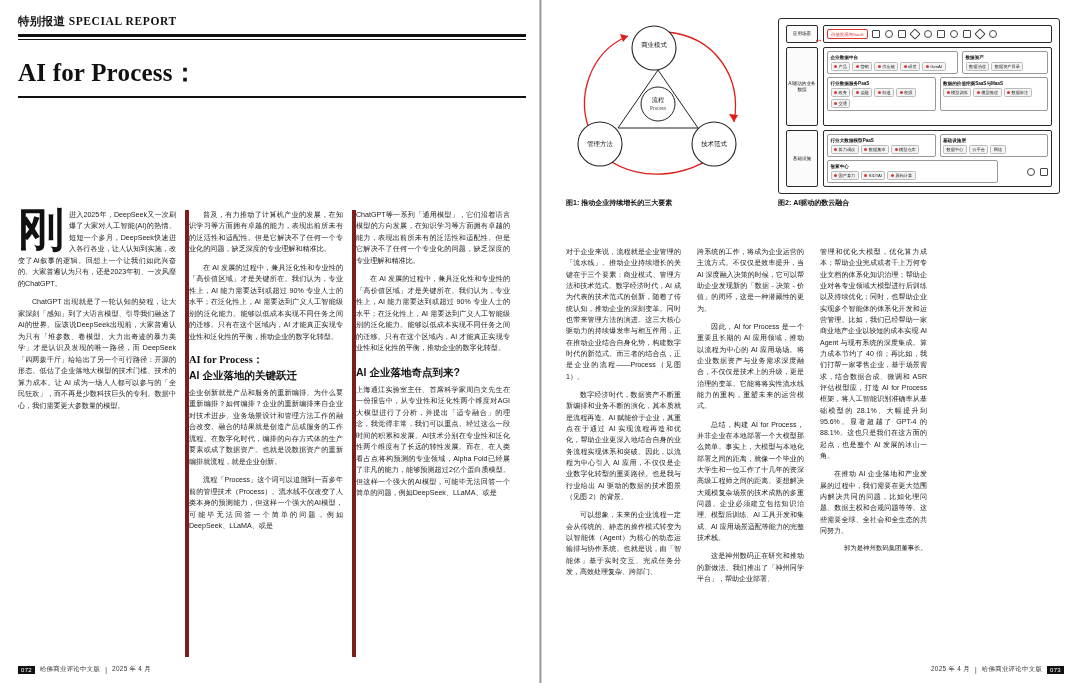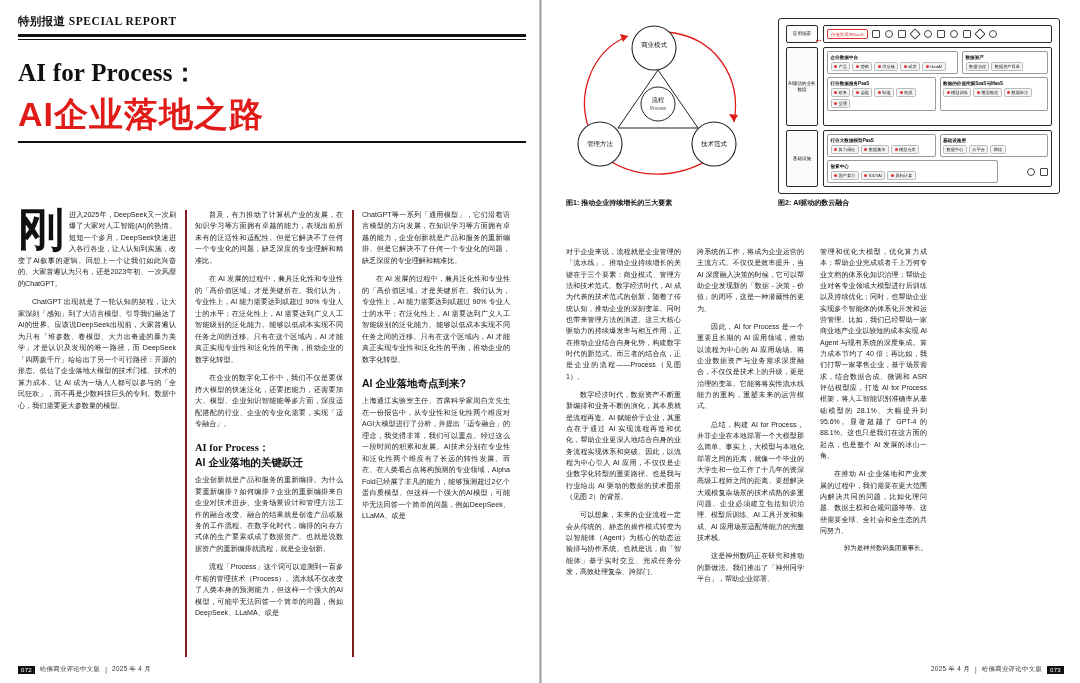--- a/index.html
+++ b/index.html
@@ -76,21 +76,21 @@
   }
   .col {
     width: 167px;
     padding-right: 9px;
     position: relative;
     font-size: 7.1px;
     line-height: 1.62;
     color: #1a1a1a;
     text-align: justify;
   }
-  .col + .col { border-left: 2px solid #7f1d1d; padding-left: 8px; }
+  .col + .col { border-left: 4px solid #7f1d1d; padding-left: 0; }
   .col p { margin: 0 0 7px 0; text-indent: 14px; }
   .col p.noindent { text-indent: 0; }
   .dropcap-wrap { position: relative; }
   .dropcap {
     float: left;
     font-size: 46px;
     line-height: 0.82;
     font-weight: bold;
     margin: 1px 5px 0 0;
     color: #111;
@@ -264,48 +264,46 @@
 
         <div class="section-head">
           <span>特别报道</span>
           <span class="en">SPECIAL REPORT</span>
         </div>
         <div class="rule-thick"></div>
         <div class="rule-thin"></div>
 
         <div class="title-zone">
           <div class="title-en">AI for Process：</div>
-          <div class="title-cn">AI企业落地之路</div>
           <div class="title-rule"></div>
         </div>
 
         <div class="cols">
 
           <div class="col">
             <p class="noindent dropcap-wrap">
               <span class="dropcap">刚</span>
               <span>进入2025年，DeepSeek又一次刷爆了大家对人工智能(AI)的热情。短短一个多月，DeepSeek快速进入各行各业，让人认知到实施，改变了AI叙事的逻辑。回想上一个让我们如此兴奋的、大家普遍认为只有，还是2023年初、一次风靡的ChatGPT。</span>
             </p>
             <p>ChatGPT 出现就是了一轮认知的契程，让大家深刻「感知」到了大语言模型、引导我们融达了AI的世界。应该说DeepSeek出现前，大家普遍认为只有「堆参数、卷模型、大力出奇迹的暴力美学」才是认识及发现的唯一路径，而 DeepSeek「四两拨千斤」给给出了另一个可行路径：开源的形态。低估了企业落地大模型的技术门槛、技术的算力成本。让 AI 成为一场人人都可以参与的「全民狂欢」，而不再是少数科技巨头的专利。数据中心，我们需要更大参数量的模型。</p>
           </div>
 
           <div class="col">
             <p>普及，有力推动了计算机产业的发展，在知识学习等方面拥有卓越的能力，表现出前所未有的泛活性和适配性。但是它解决不了任何一个专业化的问题，缺乏深度的专业理解和精准比。</p>
             <p>在 AI 发展的过程中，兼具泛化性和专业性的「高价值区域」才是关键所在。我们认为，专业性上，AI 能力需要达到或超过 90% 专业人士的水平；在泛化性上，AI 需要达到广义人工智能级别的泛化能力。能够以低成本实现不同任务之间的迁移。只有在这个区域内，AI 才能真正实现专业性和泛化性的平衡，推动企业的数字化转型。</p>
-            <p>在企业的数字化工作中，我们不仅是要保持大模型的快速泛化，还要把能力，还需要加大、模型、企业知识智能能等多方面，深度适配搭配的行业、企业的专业化需要，实现「适专融合」。</p>
             <div class="sub-h">
               <div class="en">AI for Process：</div>
               <div>AI 企业落地的关键跃迁</div>
             </div>
             <p class="noindent">企业创新就是产品和服务的重新编排。为什么要重新编排？如何编排？企业的重新编排来自企业对技术进步、业务场景设计和管理方法工作的融合改变。融合的结果就是创造产品或服务的工作流程。在数字化时代，编排的向存方式体的生产要素或成了数据资产。也就是说数据资产的重新编排就流程，就是企业创新。</p>
             <p>流程「Process」这个词可以追溯到一百多年前的管理技术（Process）。流水线不仅改变了人类本身的预测能力，但这样一个强大的AI模型，可能毕无法回答一个简单的问题，例如DeepSeek、LLaMA、或是</p>
           </div>
 
           <div class="col">
-            <p class="noindent">ChatGPT等一系列「通用模型」，它们沿着语言模型的方向发展，在知识学习等方面拥有卓越的能力，企业创新就是产品和服务的重新编排。但是它解决不了任何一个专业化的问题，缺乏深度的专业理解和精准比。</p>
+            <p class="noindent">ChatGPT等一系列「通用模型」，它们沿着语言模型的方向发展，在知识学习等方面拥有卓越的能力，表现出前所未有的泛活性和适配性。但是它解决不了任何一个专业化的问题，缺乏深度的专业理解和精准比。</p>
             <p>在 AI 发展的过程中，兼具泛化性和专业性的「高价值区域」才是关键所在。我们认为，专业性上，AI 能力需要达到或超过 90% 专业人士的水平；在泛化性上，AI 需要达到广义人工智能级别的泛化能力。能够以低成本实现不同任务之间的迁移。只有在这个区域内，AI 才能真正实现专业性和泛化性的平衡，推动企业的数字化转型。</p>
             <div class="sub-h">AI 企业落地奇点到来?</div>
             <p class="noindent">上海通江实验室主任、首席科学家周自文先生在一份报告中，从专业性和泛化性两个维度对AGI大模型进行了分析，并提出「适专融合」的理念，我觉得非常，我们可以重点。经过这么一段时间的积累和发展。AI技术分别在专业性和泛化性两个维度有了长远的转性发展。而在、在人类看占点将构预测的专业领域，Alpha Fold已经展了非凡的能力，能够预测超过2亿个蛋白质模型。但这样一个强大的AI模型，可能毕无法回答一个简单的问题，例如DeepSeek、LLaMA、或是</p>
           </div>
 
         </div>
       </div>
 
       <div class="folio l">
         <span class="num">072</span>

